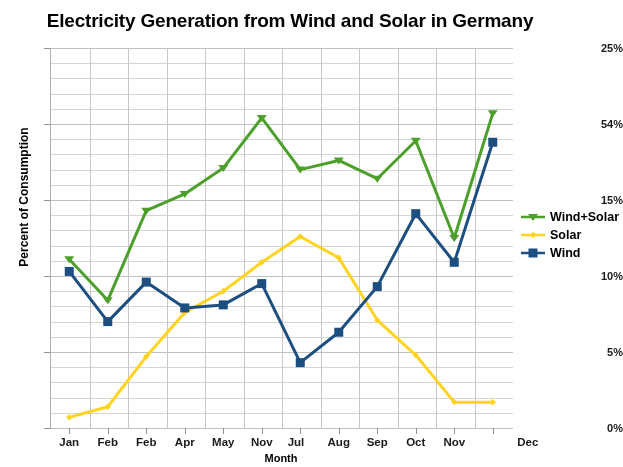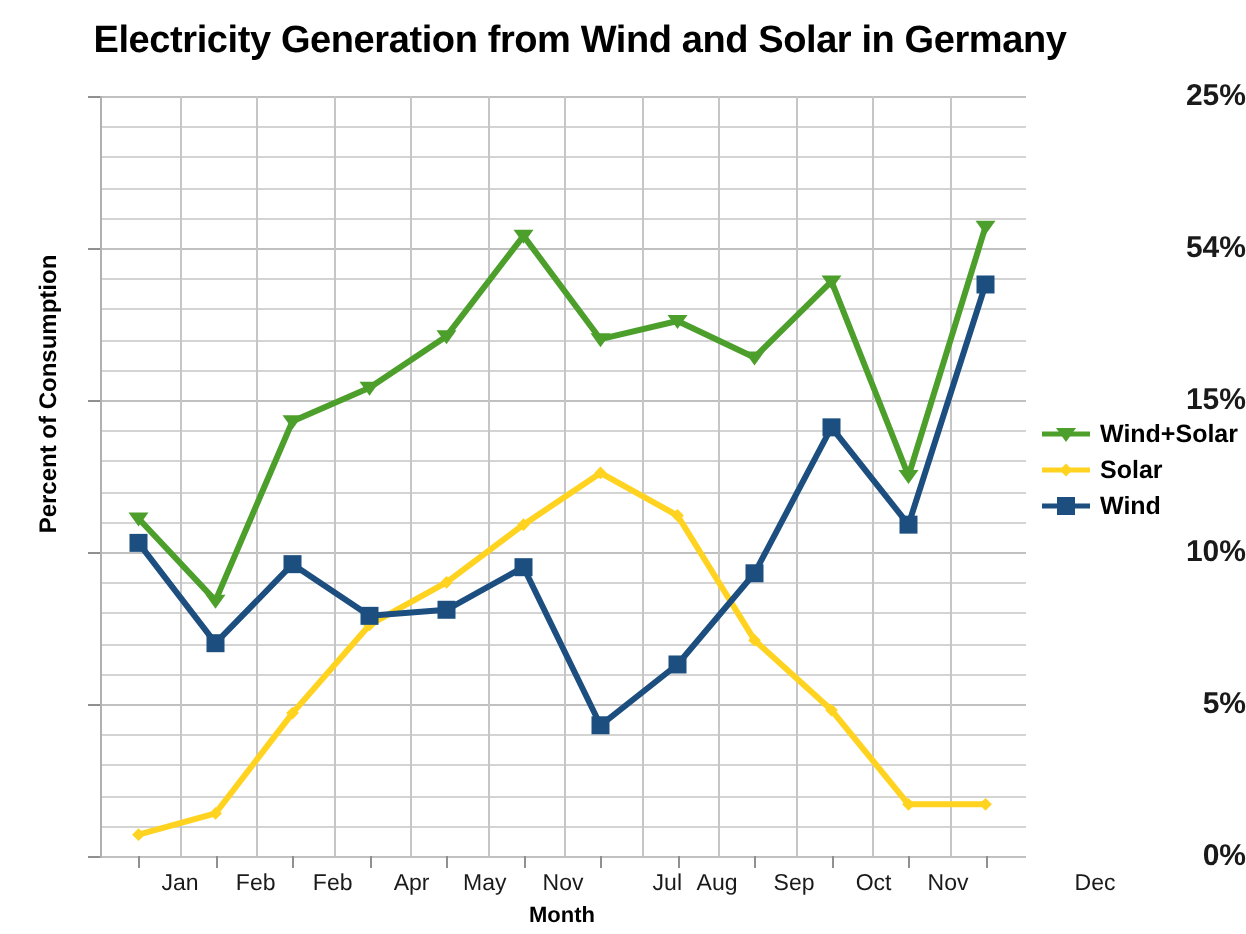--- a/index.html
+++ b/index.html
@@ -55,40 +55,40 @@
     top: 0;
     height: 380px;
     width: 0;
     border-left: 1px solid #c6c6c6;
   }
   .ytick-label {
     position: absolute;
     right: 0;
     width: 40px;
     text-align: right;
-    font-size: 15px;
+    font-size: 11px;
     font-weight: bold;
     color: #1a1a1a;
     transform: translateY(-50%);
   }
   .ytick-mark {
     position: absolute;
     left: 44px;
     width: 6px;
     height: 0;
     border-top: 1px solid #909090;
   }
   .xtick-label {
     position: absolute;
     top: 436px;
     width: 60px;
     margin-left: -30px;
-    text-align: right;
+    text-align: center;
     font-size: 11.5px;
-    font-weight: normal;
+    font-weight: bold;
     color: #1a1a1a;
   }
   .xtick-mark {
     position: absolute;
     top: 428px;
     height: 6px;
     width: 0;
     border-left: 1px solid #909090;
   }
   #y-axis-title {
@@ -214,21 +214,21 @@
       <div class="xtick-label" style="left: 107.75px;">Feb</div>
       <div class="xtick-mark" style="left: 107.75px;"></div>
       <div class="xtick-label" style="left: 146.25px;">Feb</div>
       <div class="xtick-mark" style="left: 146.25px;"></div>
       <div class="xtick-label" style="left: 184.75px;">Apr</div>
       <div class="xtick-mark" style="left: 184.75px;"></div>
       <div class="xtick-label" style="left: 223.25px;">May</div>
       <div class="xtick-mark" style="left: 223.25px;"></div>
       <div class="xtick-label" style="left: 261.75px;">Nov</div>
       <div class="xtick-mark" style="left: 261.75px;"></div>
-      <div class="xtick-label" style="left: 311px;">Jul</div>
+      <div class="xtick-label" style="left: 296px;">Jul</div>
       <div class="xtick-mark" style="left: 300.25px;"></div>
       <div class="xtick-label" style="left: 338.75px;">Aug</div>
       <div class="xtick-mark" style="left: 338.75px;"></div>
       <div class="xtick-label" style="left: 377.25px;">Sep</div>
       <div class="xtick-mark" style="left: 377.25px;"></div>
       <div class="xtick-label" style="left: 415.75px;">Oct</div>
       <div class="xtick-mark" style="left: 415.75px;"></div>
       <div class="xtick-label" style="left: 454.25px;">Nov</div>
       <div class="xtick-mark" style="left: 454.25px;"></div>
       <div class="xtick-label" style="left: 492.75px; padding-left: 35px;">Dec</div>

